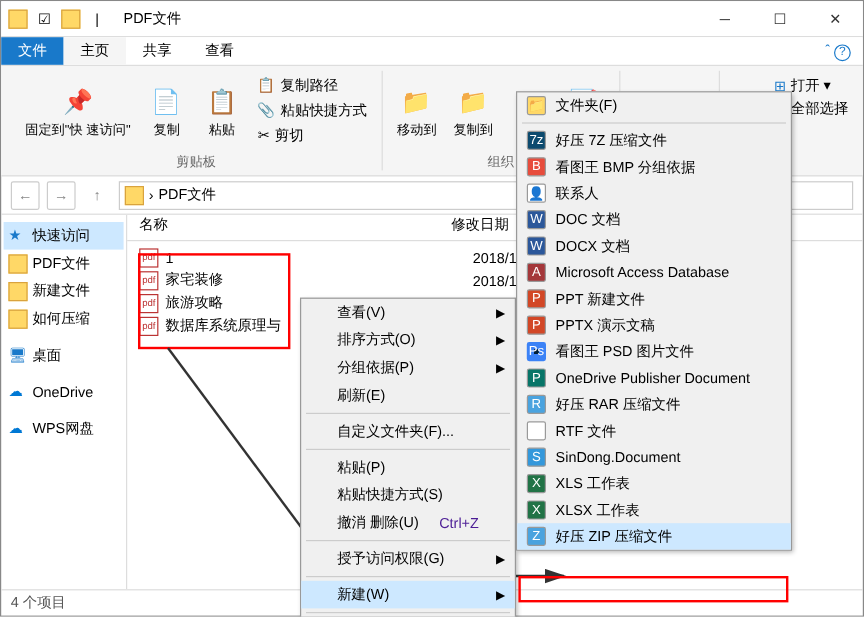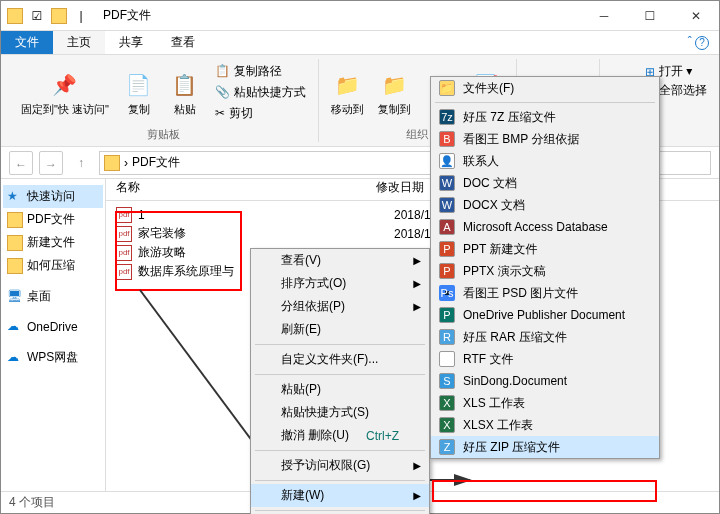--- a/index.html
+++ b/index.html
@@ -40,21 +40,21 @@
 .files{padding:4px 10px;position:relative}
 .redbox1{position:absolute;border:2px solid red;left:115px;top:211px;width:127px;height:80px;z-index:5;pointer-events:none}
 .frow{display:flex;align-items:center;gap:6px;padding:2px 0;height:19px}
 .frow .fico{width:16px;height:16px;border:1px solid #b33;background:#fff;font-size:8px;display:flex;align-items:center;justify-content:center;color:#b33}
 .status{height:22px;border-top:1px solid #ddd;padding:2px 8px;color:#555;display:flex;align-items:center}
 .ctxmenu{position:absolute;background:#f0f0f0;border:1px solid #999;box-shadow:2px 2px 4px rgba(0,0,0,.3);z-index:10}
 .ctxmenu .mi{display:flex;align-items:center;padding:4px 30px 4px 30px;position:relative;white-space:nowrap;height:23px}
 .ctxmenu .mi:hover,.ctxmenu .mi.hov{background:#cde8ff}
 .ctxmenu .sep{height:1px;background:#ccc;margin:3px 4px}
 .ctxmenu .arrow{position:absolute;right:8px;font-size:10px}
-.ctxmenu .key{position:absolute;right:30px;color:#0f766e}
+.ctxmenu .key{position:absolute;right:30px;color:#4c1d95}
 .submenu{position:absolute;left:430px;top:76px;width:230px;background:#f0f0f0;border:1px solid #999;box-shadow:2px 2px 4px rgba(0,0,0,.3);z-index:20}
 .submenu .mi{display:flex;align-items:center;gap:8px;padding:3px 8px;height:22px;white-space:nowrap}
 .submenu .mi.hov{background:#cde8ff}
 .submenu .ico{width:16px;height:16px;flex-shrink:0;display:flex;align-items:center;justify-content:center;font-size:11px;border-radius:2px}
 .submenu .sep{height:1px;background:#ccc;margin:3px 4px}
 .redbox2{position:absolute;border:2px solid red;left:432px;top:480px;width:225px;height:22px;z-index:25;pointer-events:none}
 .arrow-line{position:absolute;z-index:8;pointer-events:none}
 .ribbon-right{margin-left:auto;display:flex;flex-direction:column;gap:2px;padding:4px}
 .ribbon-right div{display:flex;align-items:center;gap:4px;font-size:11px}
 </style>

